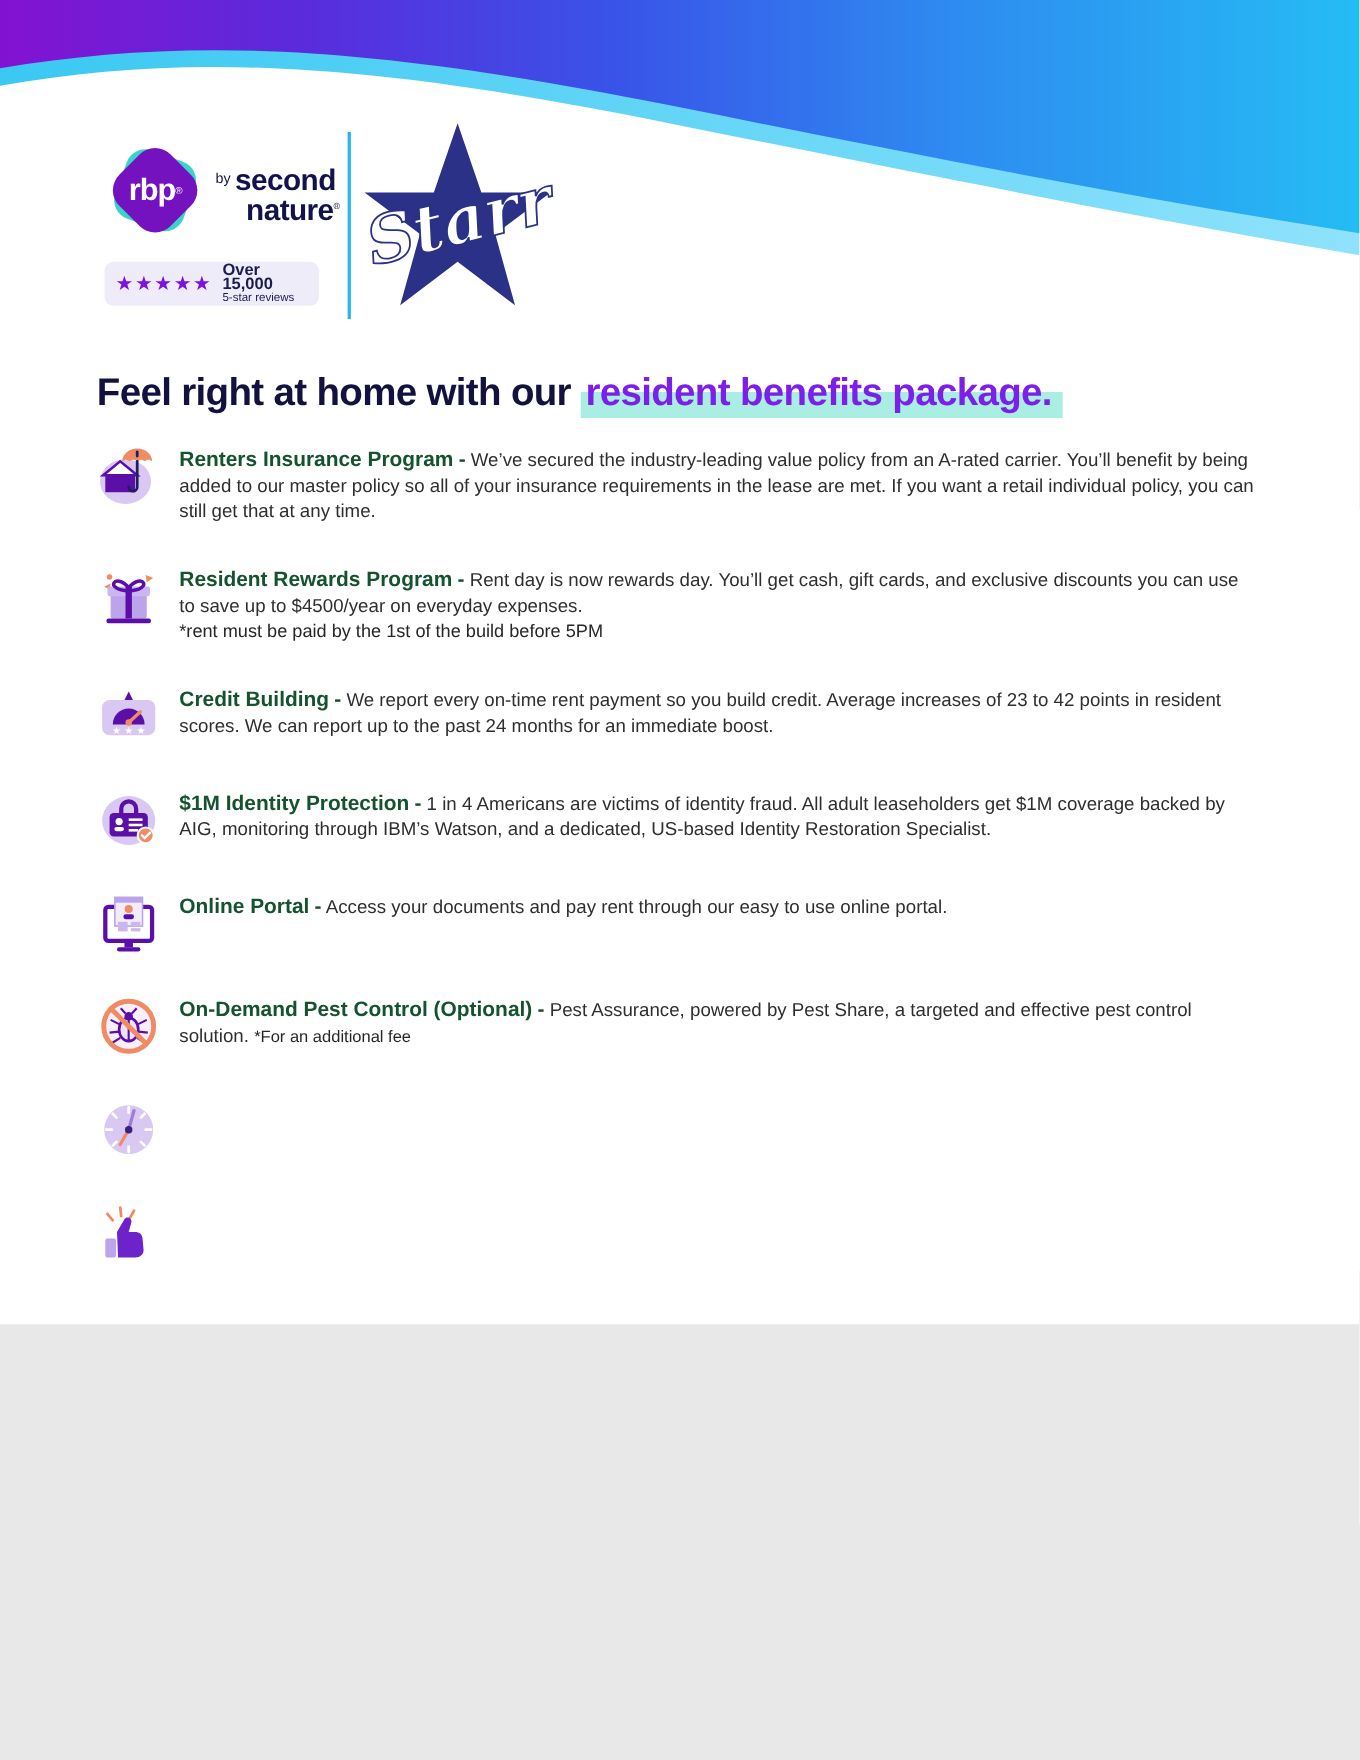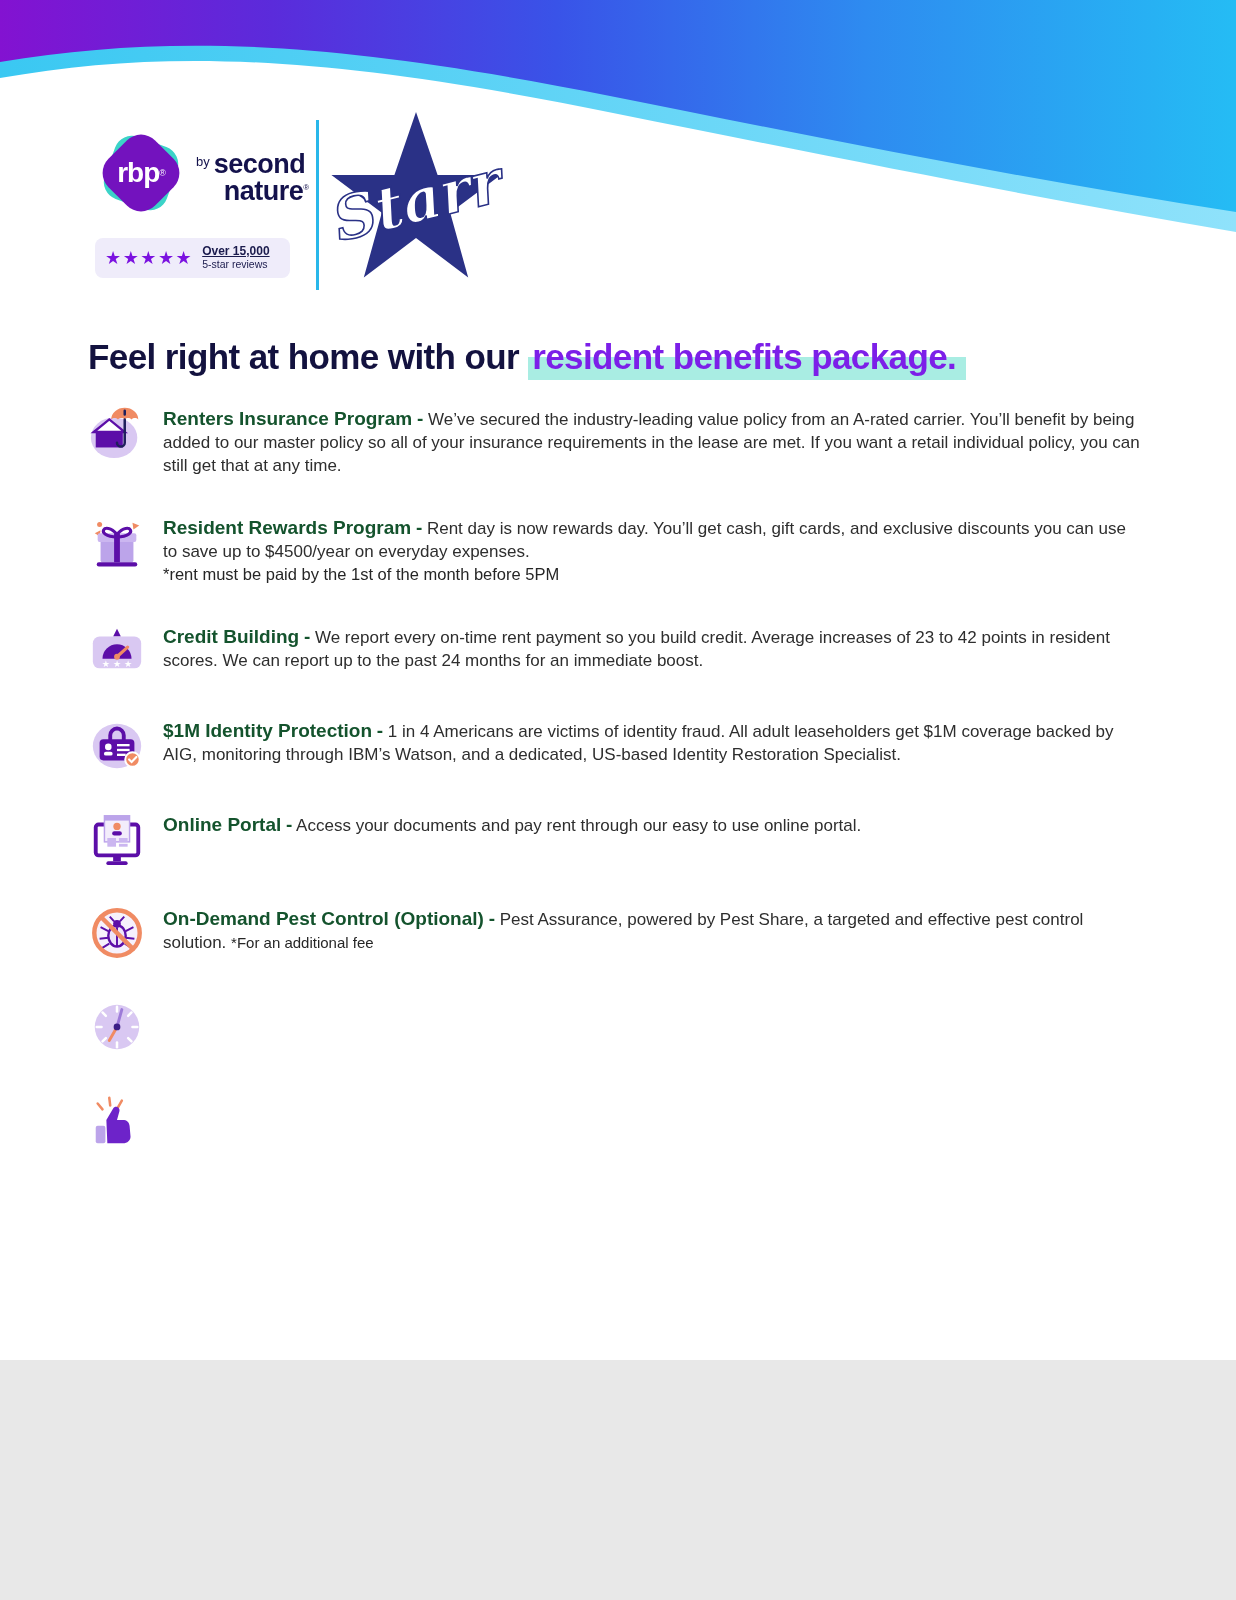--- a/index.html
+++ b/index.html
@@ -1,35 +1,35 @@
 <!DOCTYPE html>
 <html><head>
 <meta charset="utf-8">
 <style>
   html,body{margin:0;padding:0;background:#e8e8e8;}
-  .page{position:relative;width:1236px;height:1360px;margin:0 auto;background:#ffffff;overflow:hidden;
+  .page{position:relative;width:1236px;height:1204px;margin:0 auto;background:#ffffff;overflow:hidden;
         font-family:"Liberation Sans",sans-serif;color:#2e2e2e;}
   
   .wave-wrap{position:absolute;top:0;left:0;width:1236px;height:250px;}
   
   .rbp-badge{position:absolute;left:95px;top:127px;width:92px;height:92px;}
   .rbp-teal{position:absolute;left:13px;top:13px;width:66px;height:66px;background:#3BD3C8;border-radius:18px;transform:rotate(20deg);}
   .rbp-purple{position:absolute;left:13px;top:13px;width:66px;height:66px;background:#7312BE;border-radius:20px;transform:rotate(45deg);}
   .rbp-label{position:absolute;inset:0;display:flex;align-items:center;justify-content:center;color:#fff;font-weight:bold;font-size:28px;letter-spacing:-1px;}
   .rbp-mark{font-size:9px;vertical-align:super;font-weight:normal;}
   .sn-logo{position:absolute;left:196px;top:152px;display:flex;gap:4px;color:#14124C;}
   .sn-by{font-size:13px;margin-top:2px;}
   .sn-words{text-align:left;font-weight:bold;font-size:27px;line-height:24px;letter-spacing:-0.5px;}
   .sn-words .w2{margin-left:10px;}
   .sn-mark{font-size:8px;vertical-align:super;font-weight:normal;}
   .reviews-badge{position:absolute;left:95px;top:238px;width:195px;height:40px;background:#EFECFA;border-radius:8px;
                  display:flex;align-items:center;gap:9px;padding:0 10px;box-sizing:border-box;}
   .stars{color:#7B12E0;font-size:18px;letter-spacing:1.5px;white-space:nowrap;}
   .review-text{display:flex;flex-direction:column;line-height:13px;}
-  .review-l1{font-size:12px;font-weight:bold;color:#1B1B4D;text-decoration:underline;}
+  .review-l1{font-size:15px;font-weight:bold;color:#1B1B4D;}
   .review-l2{font-size:10.5px;color:#1B1B4D;}
   .v-divider{position:absolute;left:316px;top:120px;width:3px;height:170px;background:#29B7EA;}
   .star-logo{position:absolute;left:326px;top:106px;width:180px;height:192px;}
   
   .main{position:absolute;left:88px;top:335px;width:1060px;}
   .heading{margin:0 0 28px 0;font-size:35px;line-height:44px;font-weight:bold;color:#13123F;letter-spacing:-0.6px;white-space:nowrap;}
   .heading .hl{color:#7C1FE8;background:linear-gradient(180deg,rgba(0,0,0,0) 46%,#A9EDE3 46%);padding:0 10px 4px 4px;}
   .benefit{display:flex;gap:17px;margin-bottom:39px;align-items:flex-start;}
   .b-icon{flex:0 0 58px;width:58px;height:60px;margin-top:-5px;}
   .b-text{width:980px;font-size:17px;line-height:23px;color:#2e2e2e;}
@@ -136,21 +136,21 @@
           <rect x="27" y="22" width="6" height="30" fill="#5C0EA8"></rect>
           <path d="M30 23 c-13 -15 -24 2 0 3 c24 -1 13 -18 0 -3 z" fill="none" stroke="#5C0EA8" stroke-width="3.2"></path>
           <rect x="9" y="52" width="42" height="4.5" rx="2.2" fill="#5C0EA8"></rect>
         </svg>
       </div>
       <div class="b-text">
         <span class="b-title">Resident Rewards Program</span>
         <span class="b-dash">-</span>
         <span class="b-body">Rent day is now rewards day. You’ll get cash, gift cards, and exclusive discounts you can use to save up to $4500/year on everyday expenses.</span>
         <span class="b-note-inline"></span>
-        <div class="b-note">*rent must be paid by the 1st of the month before 5PM</div>
+        <div class="b-note">*rent must be paid by the 1st of the build before 5PM</div>
       </div>
     </div>
 
     <div class="benefit">
       <div class="b-icon">
         <svg width="58" height="60" viewBox="0 0 60 60">
           <path d="M30 8 l4 8 h-8 z" fill="#5C0EA8"></path>
           <rect x="5" y="16" width="50" height="33" rx="7" fill="#D9C8F2"></rect>
           <path d="M15 39 a15 15 0 0 1 30 0 z" fill="#5C0EA8"></path>
           <line x1="30" y1="37" x2="41" y2="27" stroke="#F08B63" stroke-width="3.2" stroke-linecap="round"></line>

